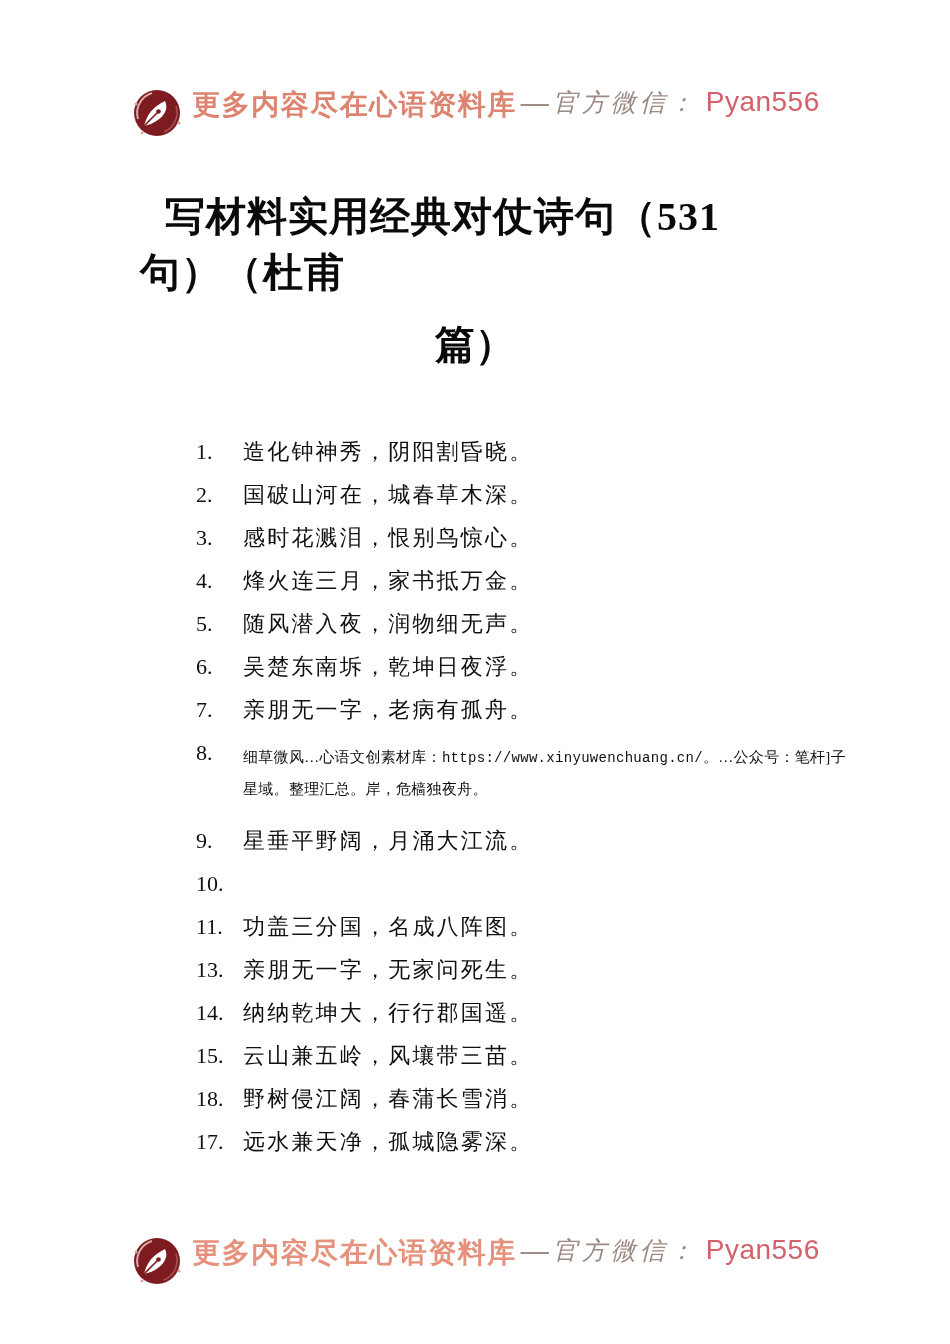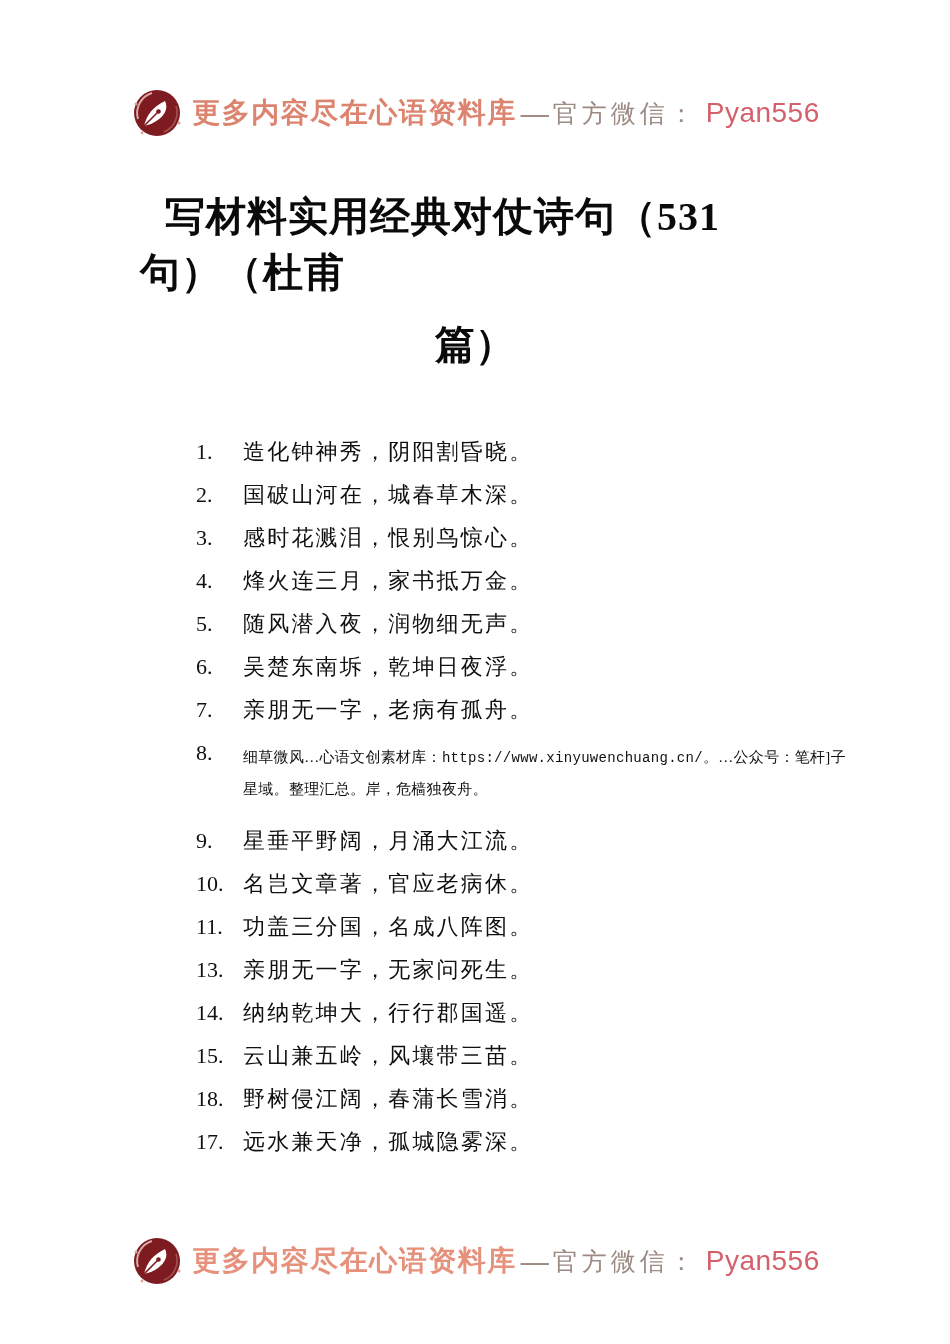--- a/index.html
+++ b/index.html
@@ -10,34 +10,34 @@
     font-family: "Liberation Serif", "DejaVu Serif", serif;
     color: #101010;
     position: relative;
     overflow: hidden;
   }
   .page { position: absolute; inset: 0; background: #ffffff; }
 
   
   .banner {
     position: absolute; left: 0; right: 0;
-    display: flex; align-items: center; justify-content: center;
+    display: flex; justify-content: center;
     gap: 8px; white-space: nowrap;
   }
   .header-banner { top: 86px; }
   .footer-banner { top: 1234px; }
   .logo { width: 54px; height: 54px; flex: none; display: block; }
   .brand {
     font-size: 28px; font-weight: bold; letter-spacing: 1.5px;
   }
   .header-banner .brand { color: #dd8470; }
   .footer-banner .brand { color: #e6917c; }
   .dash { font-size: 28px; font-weight: bold; color: #9c8a83; margin: 0 -4px; }
   .wechat-label {
-    font-size: 25px; color: #9c8a83; letter-spacing: 4px;
+    font-size: 25px; color: #9c8a83; font-style: italic; letter-spacing: 4px;
   }
   .wechat-id {
     font-family: Liberation Sans, sans-serif;
     font-size: 28px; color: #d4606b; letter-spacing: 0.5px;
   }
 
   
   .title {
     position: absolute; left: 140px; top: 189px; margin: 0;
     font-size: 40px; line-height: 56px; font-weight: bold;
@@ -129,21 +129,20 @@
       <span class="num">8.</span>
       <span class="small-text"><span>细草微风…心语文创素材库：</span><span class="url">https://www.xinyuwenchuang.cn/</span><span>。…公众号：笔杆]子星域。整理汇总。岸，危樯独夜舟。</span></span>
     </div>
 
     <div class="row">
       <span class="num">9.</span>
       <span class="text">星垂平野阔，月涌大江流。</span>
     </div>
     <div class="row">
       <span class="num">10.</span>
-      <span class="text">名岂文章著，官应老病休。</span>
     </div>
     <div class="row">
       <span class="num">11.</span>
       <span class="text">功盖三分国，名成八阵图。</span>
     </div>
     <div class="row">
       <span class="num">13.</span>
       <span class="text">亲朋无一字，无家问死生。</span>
     </div>
     <div class="row">

